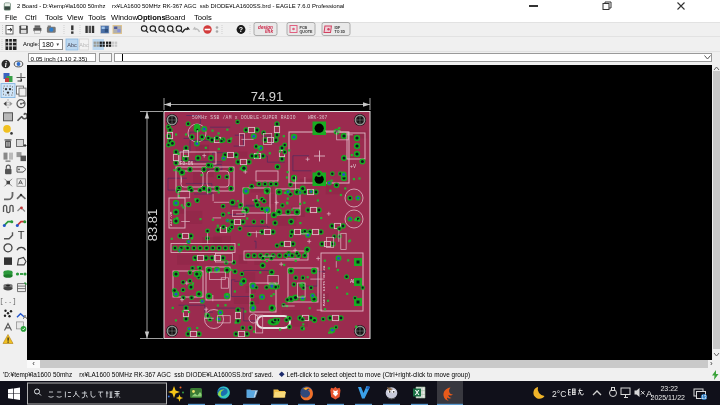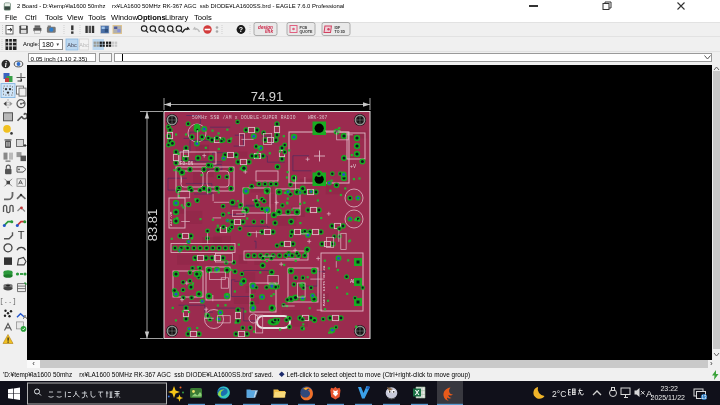--- a/index.html
+++ b/index.html
@@ -26,21 +26,21 @@
 
   <div class="abs" style="left:0;top:12px;width:720px;height:10px;background:#ffffff;"></div>
   <div class="abs" style="left:0;top:13px;font-size:7.6px;color:#000;">
     <span class="abs" style="left:5px;">File</span>
       <span class="abs" style="left:25px;">Ctrl</span>
       <span class="abs" style="left:45px;">Tools</span>
       <span class="abs" style="left:67px;">View</span>
       <span class="abs" style="left:88px;">Tools</span>
       <span class="abs" style="left:111px;">Window</span>
       <span class="abs" style="left:137px;font-weight:bold;">Options</span>
-      <span class="abs" style="left:165px;">Library</span>
+      <span class="abs" style="left:165px;">Board</span>
       <span class="abs" style="left:194px;">Tools</span>
   </div>
 
   <div class="abs" style="left:0;top:22px;width:720px;height:15px;background:#f0f0f0;border-top:1px solid #e2e2e2;border-bottom:1px solid #e2e2e2;"></div>
   <svg class="abs" style="left:0;top:22px" width="720" height="15" viewBox="0 0 720 15">
     <line x1="2.5" y1="3" x2="2.5" y2="12" stroke="#cfcfcf" stroke-width="1" stroke-dasharray="1,1"></line>
 <line x1="64" y1="3" x2="64" y2="12" stroke="#cfcfcf" stroke-width="1" stroke-dasharray="1,1"></line>
 <line x1="80" y1="3" x2="80" y2="12" stroke="#cfcfcf" stroke-width="1" stroke-dasharray="1,1"></line>
 <line x1="222" y1="3" x2="222" y2="12" stroke="#cfcfcf" stroke-width="1" stroke-dasharray="1,1"></line>
 <line x1="250" y1="3" x2="250" y2="12" stroke="#cfcfcf" stroke-width="1" stroke-dasharray="1,1"></line>

